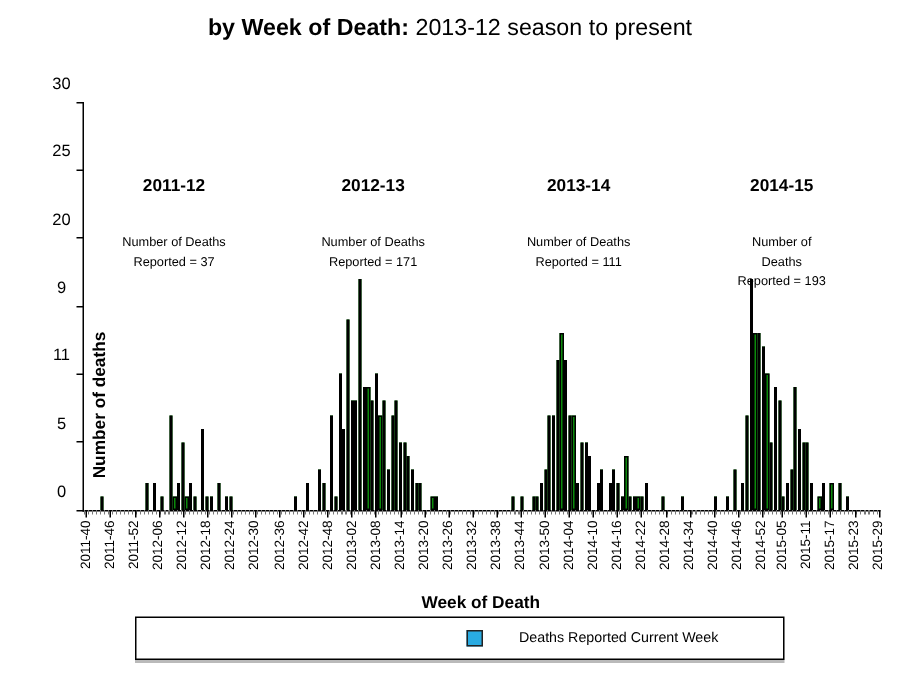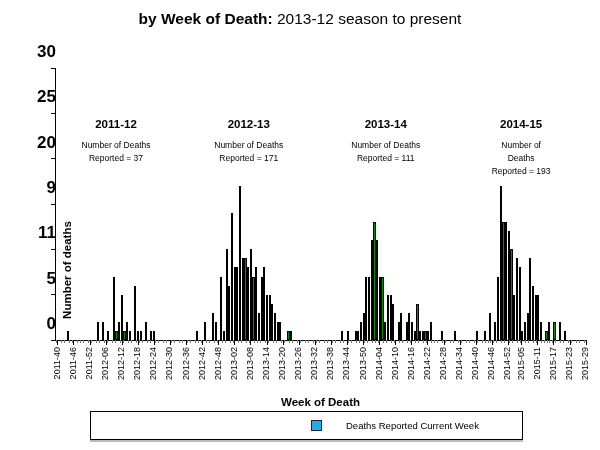--- a/index.html
+++ b/index.html
@@ -11,40 +11,40 @@
   #title .t2-normal{font-weight:normal;}
   
   #plot{position:absolute;left:55px;top:68px;width:531px;height:272px;
         border-left:1px solid #000;border-bottom:1px solid #000;}
   #bars{position:absolute;left:0;top:0;width:100%;height:100%;
         display:flex;align-items:flex-end;}
   .slot{flex:1 1 0;height:100%;display:flex;align-items:flex-end;justify-content:center;}
   .bar{width:2.1px;background:#0b8a0b;border:0.5px solid #000;box-sizing:border-box;}
   
   .ytick{position:absolute;left:-5px;width:5px;height:1px;background:#000;}
-  .ylab{position:absolute;right:8px;width:30px;text-align:right;font-size:17px;
-        transform:translateY(-6px);font-weight:bold;}
+  .ylab{position:absolute;right:8px;width:30px;text-align:center;font-size:11px;
+        transform:translateY(-6px);}
   
   #xminor{position:absolute;left:0;top:100%;width:100%;height:3px;
           background:repeating-linear-gradient(to right,#777 0,#777 0.7px,
                      transparent 0.7px,transparent 2.682px);}
   .xtick{position:absolute;top:100%;width:1px;height:5px;background:#000;}
   .xlabwrap{position:absolute;top:7px;height:52px;width:0;}
   .xlab{position:absolute;left:0;top:0;white-space:nowrap;font-size:9px;
         transform:rotate(-90deg) translateX(-100%);transform-origin:0 0;
         margin-left:-4.5px;}
   #xlabels{position:absolute;left:55px;top:340px;width:531px;height:56px;}
   
   #ylabel{position:absolute;left:-54px;top:196px;width:130px;text-align:center;
           font-weight:bold;font-size:11.5px;transform:rotate(-90deg);}
   #xlabel{position:absolute;left:55px;top:396px;width:531px;text-align:center;
           font-weight:bold;font-size:11.5px;}
   
   .ann{position:absolute;top:50px;transform:translateX(-50%);text-align:center;}
-  .ann .season{font-weight:bold;font-size:11.5px;margin-bottom:9px;}
+  .ann .season{font-weight:bold;font-size:11.5px;margin-bottom:25px;}
   .ann .note{font-size:8.5px;line-height:13px;}
   .ann1{left:11.3%;} .ann2{left:36.3%;} .ann3{left:62.1%;} .ann4{left:87.6%;}
   
   #legend{position:absolute;left:90px;top:411px;width:431px;height:27px;
           border:1px solid #000;box-shadow:0 2px 0 rgba(130,130,130,.55);
           background:#fff;}
   .leg-item{position:absolute;top:0;height:100%;display:flex;align-items:center;}
   .leg-1{left:18px;} .leg-2{left:220px;}
   .swatch{width:11px;height:11px;border:1px solid #222;box-sizing:border-box;}
   .leg-label{font-size:9.5px;margin-left:26px;}

